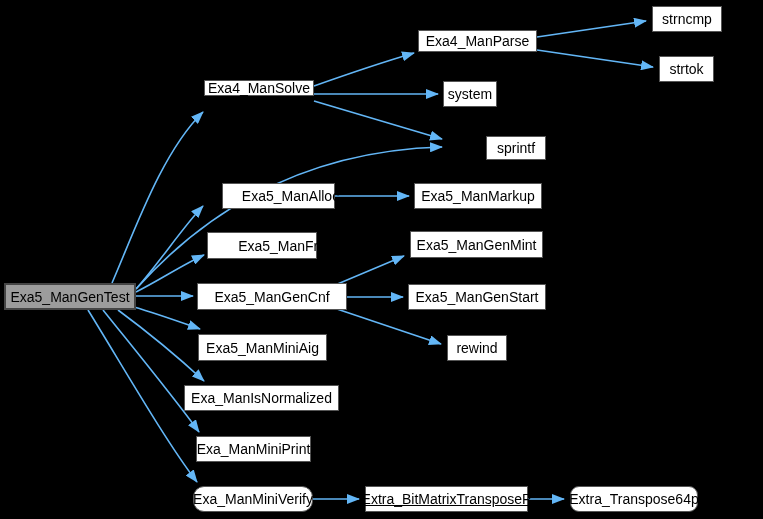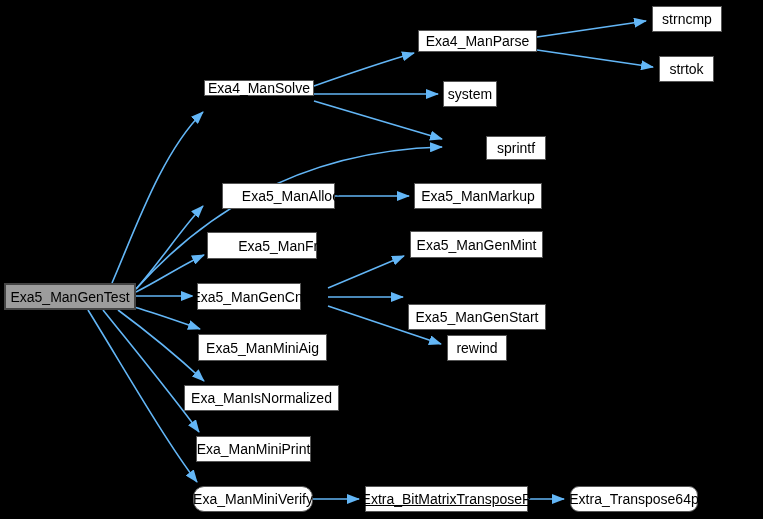--- a/index.html
+++ b/index.html
@@ -82,22 +82,22 @@
       <div class="node" style="left: 204px; top: 80px; width: 110px; height: 16px;">Exa4_ManSolve</div>
       <div class="node" style="left: 418px; top: 30px; width: 119px; height: 22px;">Exa4_ManParse</div>
       <div class="node" style="left: 652px; top: 6px; width: 70px; height: 26px;">strncmp</div>
       <div class="node" style="left: 659px; top: 56px; width: 55px; height: 26px;">strtok</div>
       <div class="node" style="left: 443px; top: 81px; width: 54px; height: 26px;">system</div>
       <div class="node" style="left: 448px; top: 136px; width: 60px; height: 24px; margin-left: 38px;">sprintf</div>
       <div class="node" style="left: 222px; top: 183px; width: 113px; height: 26px; padding-left: 24px;">Exa5_ManAlloc</div>
       <div class="node" style="left: 414px; top: 183px; width: 128px; height: 26px;">Exa5_ManMarkup</div>
       <div class="node" style="left: 207px; top: 232px; width: 110px; height: 27px; padding-left: 48px;">Exa5_ManFree</div>
       <div class="node" style="left: 410px; top: 231px; width: 133px; height: 27px;">Exa5_ManGenMint</div>
-      <div class="node" style="left: 197px; top: 283px; width: 104px; height: 27px;">Exa5_ManGenCnf</div>
-      <div class="node" style="left: 408px; top: 284px; width: 138px; height: 26px; margin-top: 20px;">Exa5_ManGenStart</div>
+      <div class="node" style="left: 197px; top: 283px; width: 150px; height: 27px;">Exa5_ManGenCnf</div>
+      <div class="node" style="left: 408px; top: 284px; width: 138px; height: 26px;">Exa5_ManGenStart</div>
       <div class="node" style="left: 447px; top: 335px; width: 60px; height: 26px;">rewind</div>
       <div class="node" style="left: 198px; top: 334px; width: 129px; height: 27px;">Exa5_ManMiniAig</div>
       <div class="node" style="left: 184px; top: 385px; width: 155px; height: 26px;">Exa_ManIsNormalized</div>
       <div class="node" style="left: 196px; top: 436px; width: 115px; height: 26px;">Exa_ManMiniPrint</div>
       <div class="node" style="left: 193px; top: 486px; width: 120px; height: 26px; border-radius: 11px;">Exa_ManMiniVerify</div>
       <div class="node" style="left: 365px; top: 486px; width: 163px; height: 26px; text-decoration: underline;">Extra_BitMatrixTransposeP</div>
       <div class="node" style="left: 570px; top: 486px; width: 128px; height: 26px; border-radius: 9px;">Extra_Transpose64p</div>
     </div>
 </div>
 

